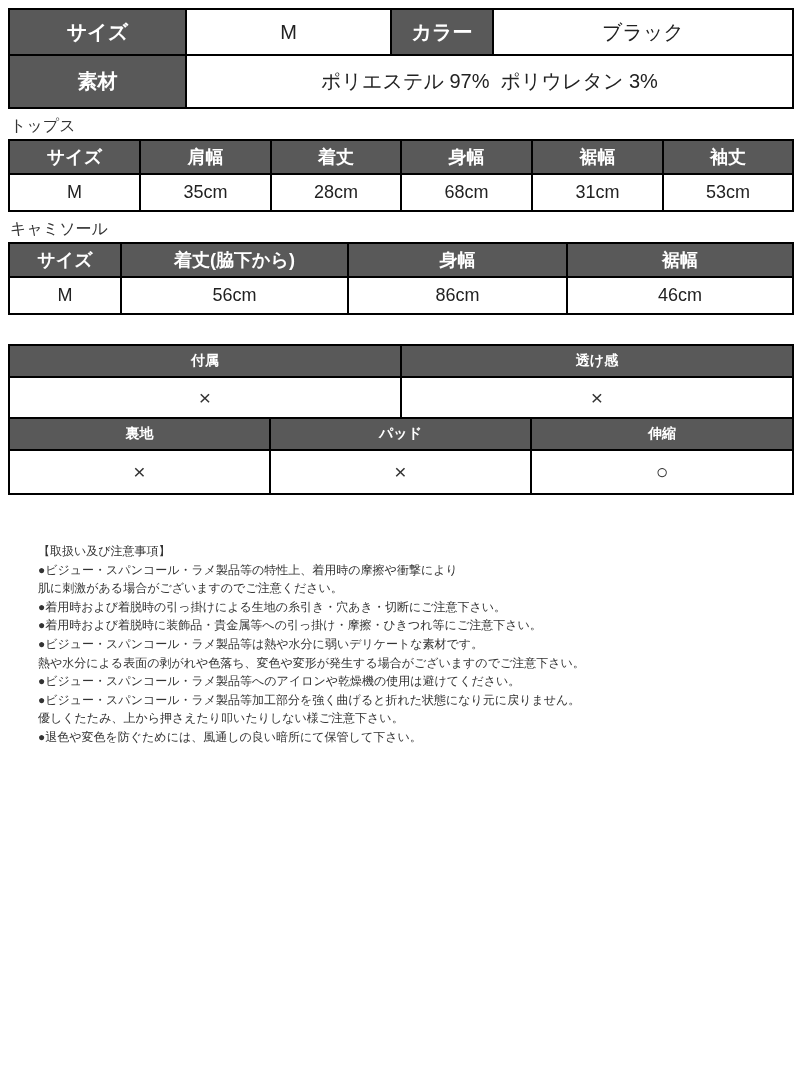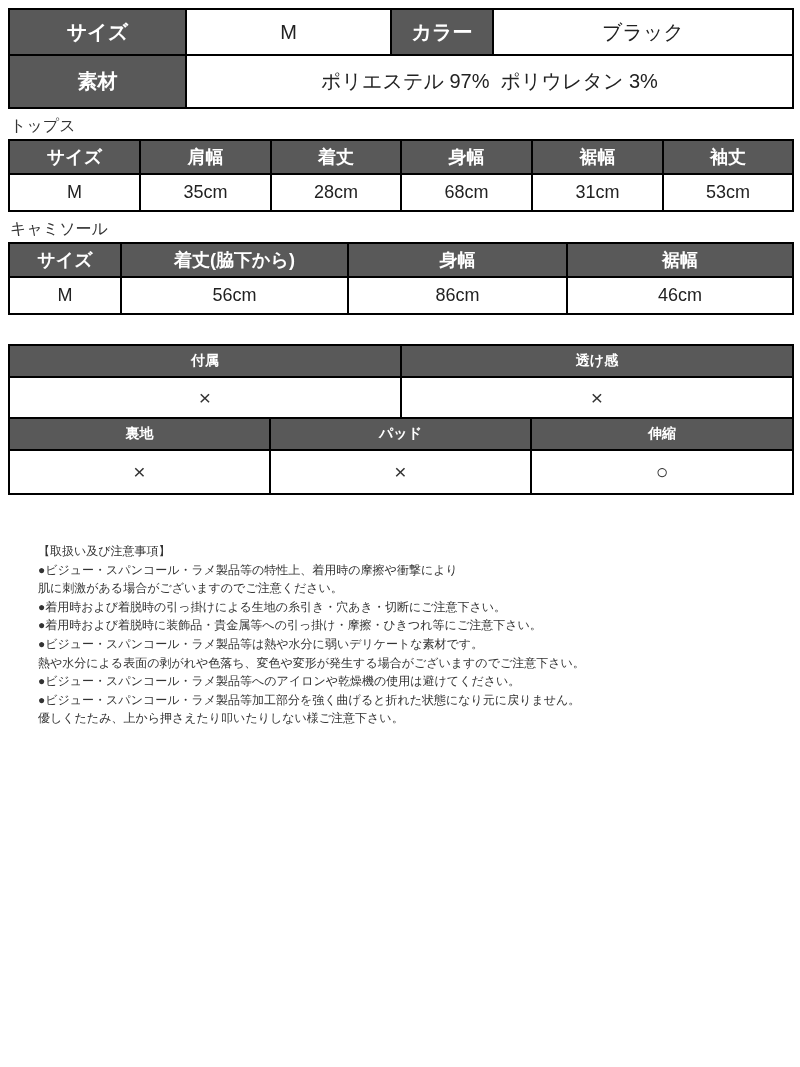--- a/index.html
+++ b/index.html
@@ -158,15 +158,16 @@
     <div>【取扱い及び注意事項】</div>
     <div>●ビジュー・スパンコール・ラメ製品等の特性上、着用時の摩擦や衝撃により</div>
     <div>肌に刺激がある場合がございますのでご注意ください。</div>
     <div>●着用時および着脱時の引っ掛けによる生地の糸引き・穴あき・切断にご注意下さい。</div>
     <div>●着用時および着脱時に装飾品・貴金属等への引っ掛け・摩擦・ひきつれ等にご注意下さい。</div>
     <div>●ビジュー・スパンコール・ラメ製品等は熱や水分に弱いデリケートな素材です。</div>
     <div>熱や水分による表面の剥がれや色落ち、変色や変形が発生する場合がございますのでご注意下さい。</div>
     <div>●ビジュー・スパンコール・ラメ製品等へのアイロンや乾燥機の使用は避けてください。</div>
     <div>●ビジュー・スパンコール・ラメ製品等加工部分を強く曲げると折れた状態になり元に戻りません。</div>
     <div>優しくたたみ、上から押さえたり叩いたりしない様ご注意下さい。</div>
+    <div>●退色や変色を防ぐためには、風通しの良い暗所にて保管して下さい。</div>
   </div>
 
 </div>
 
 </body></html>

